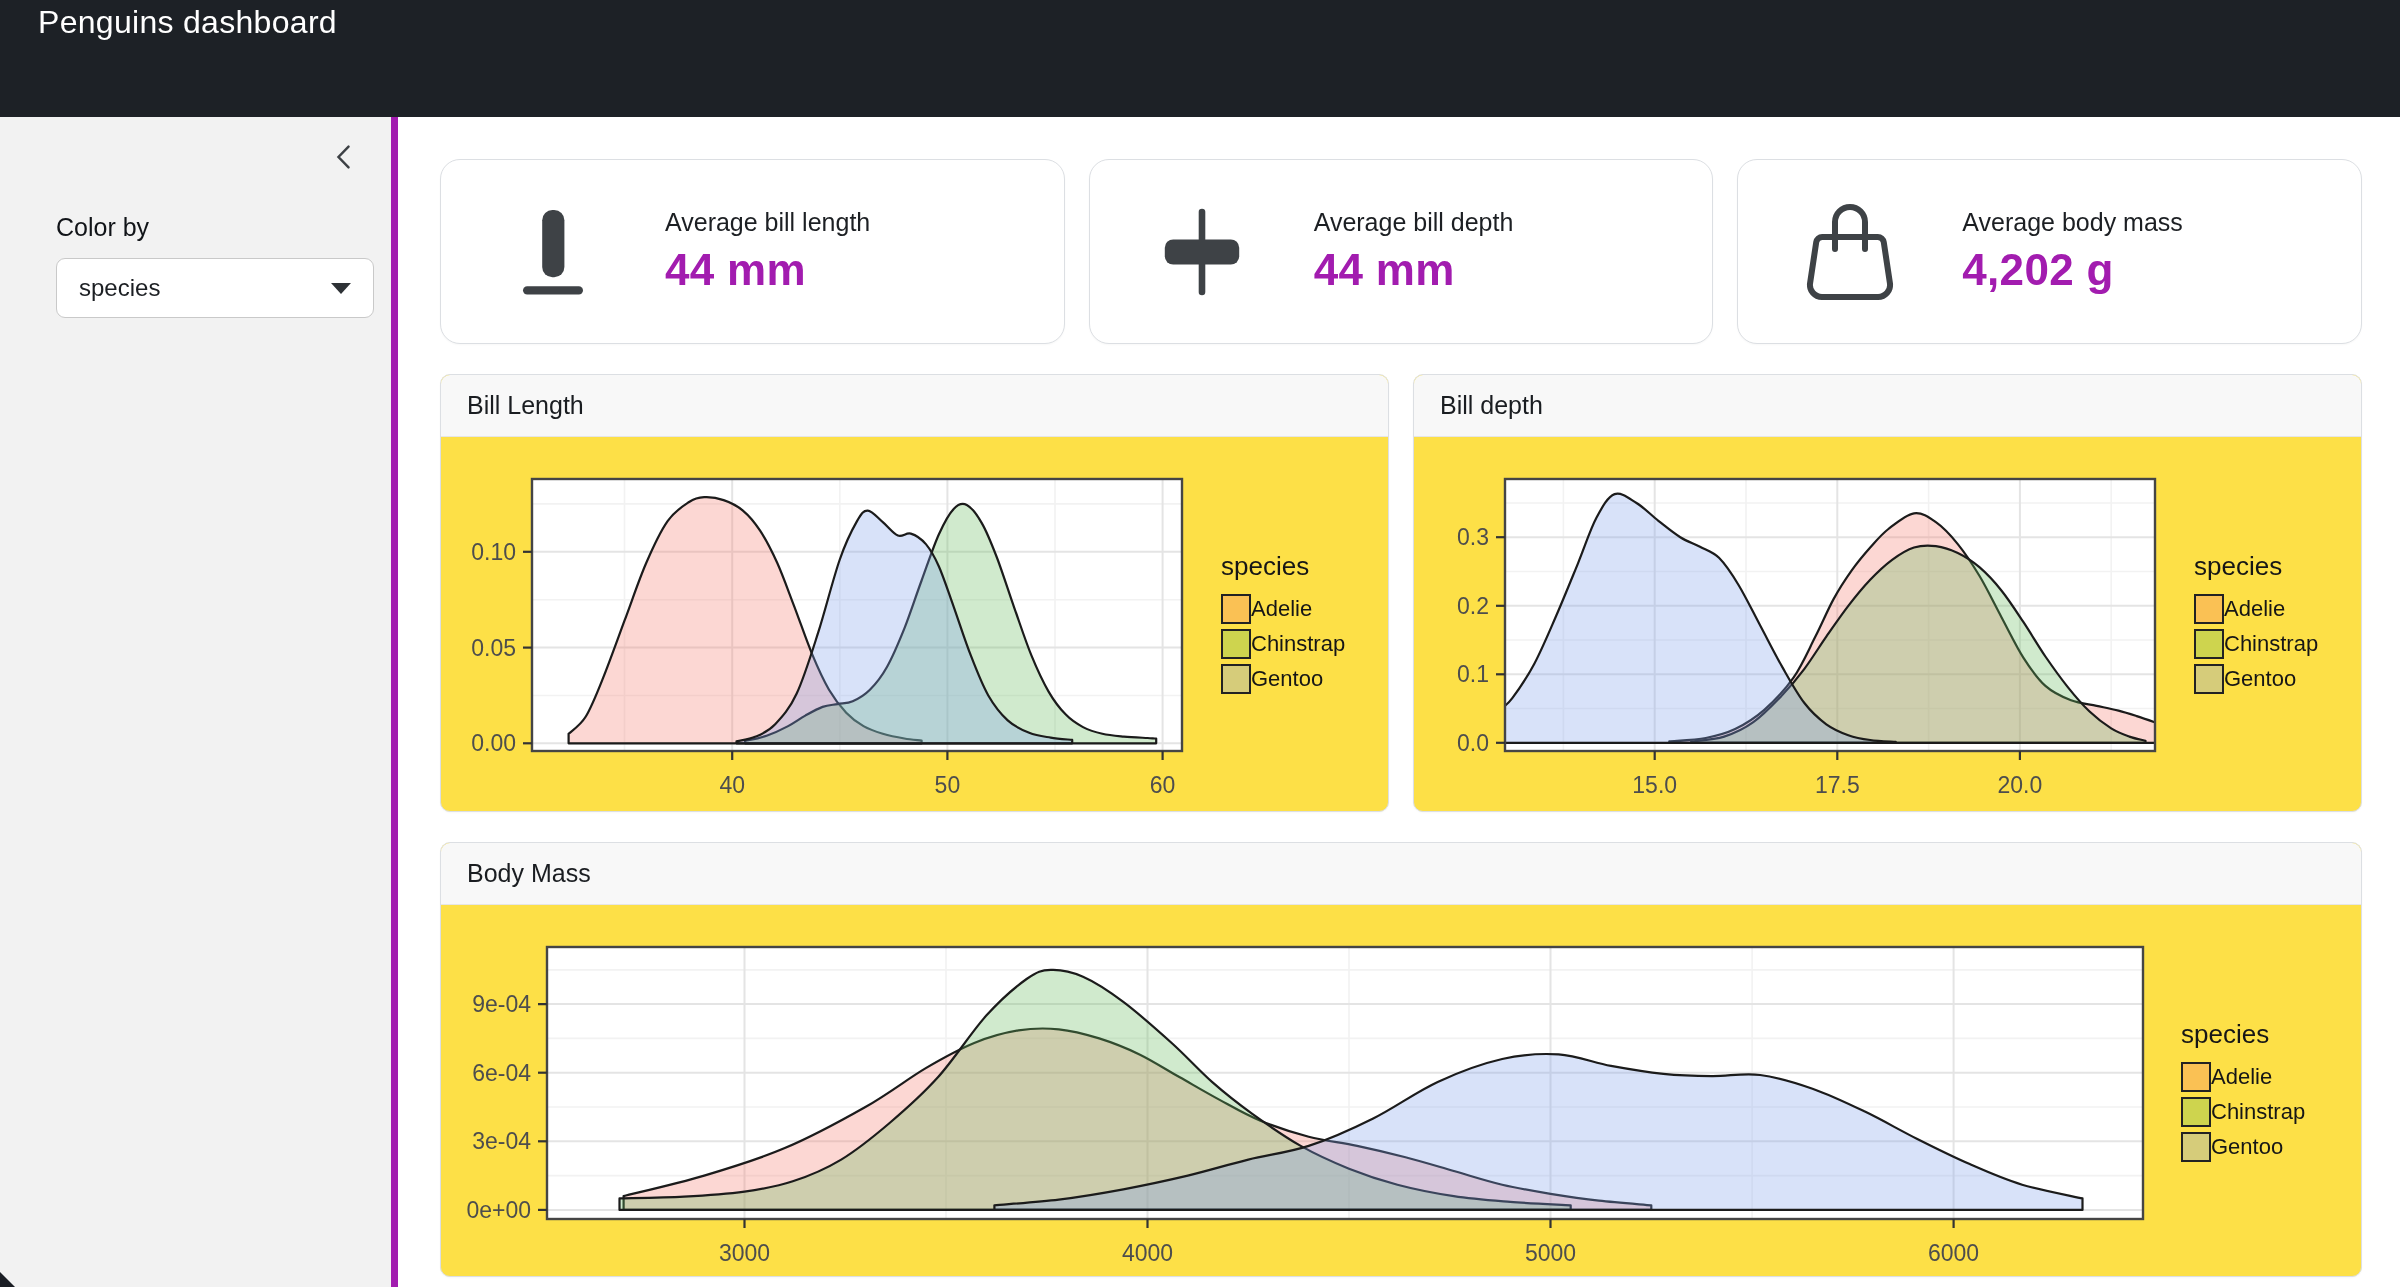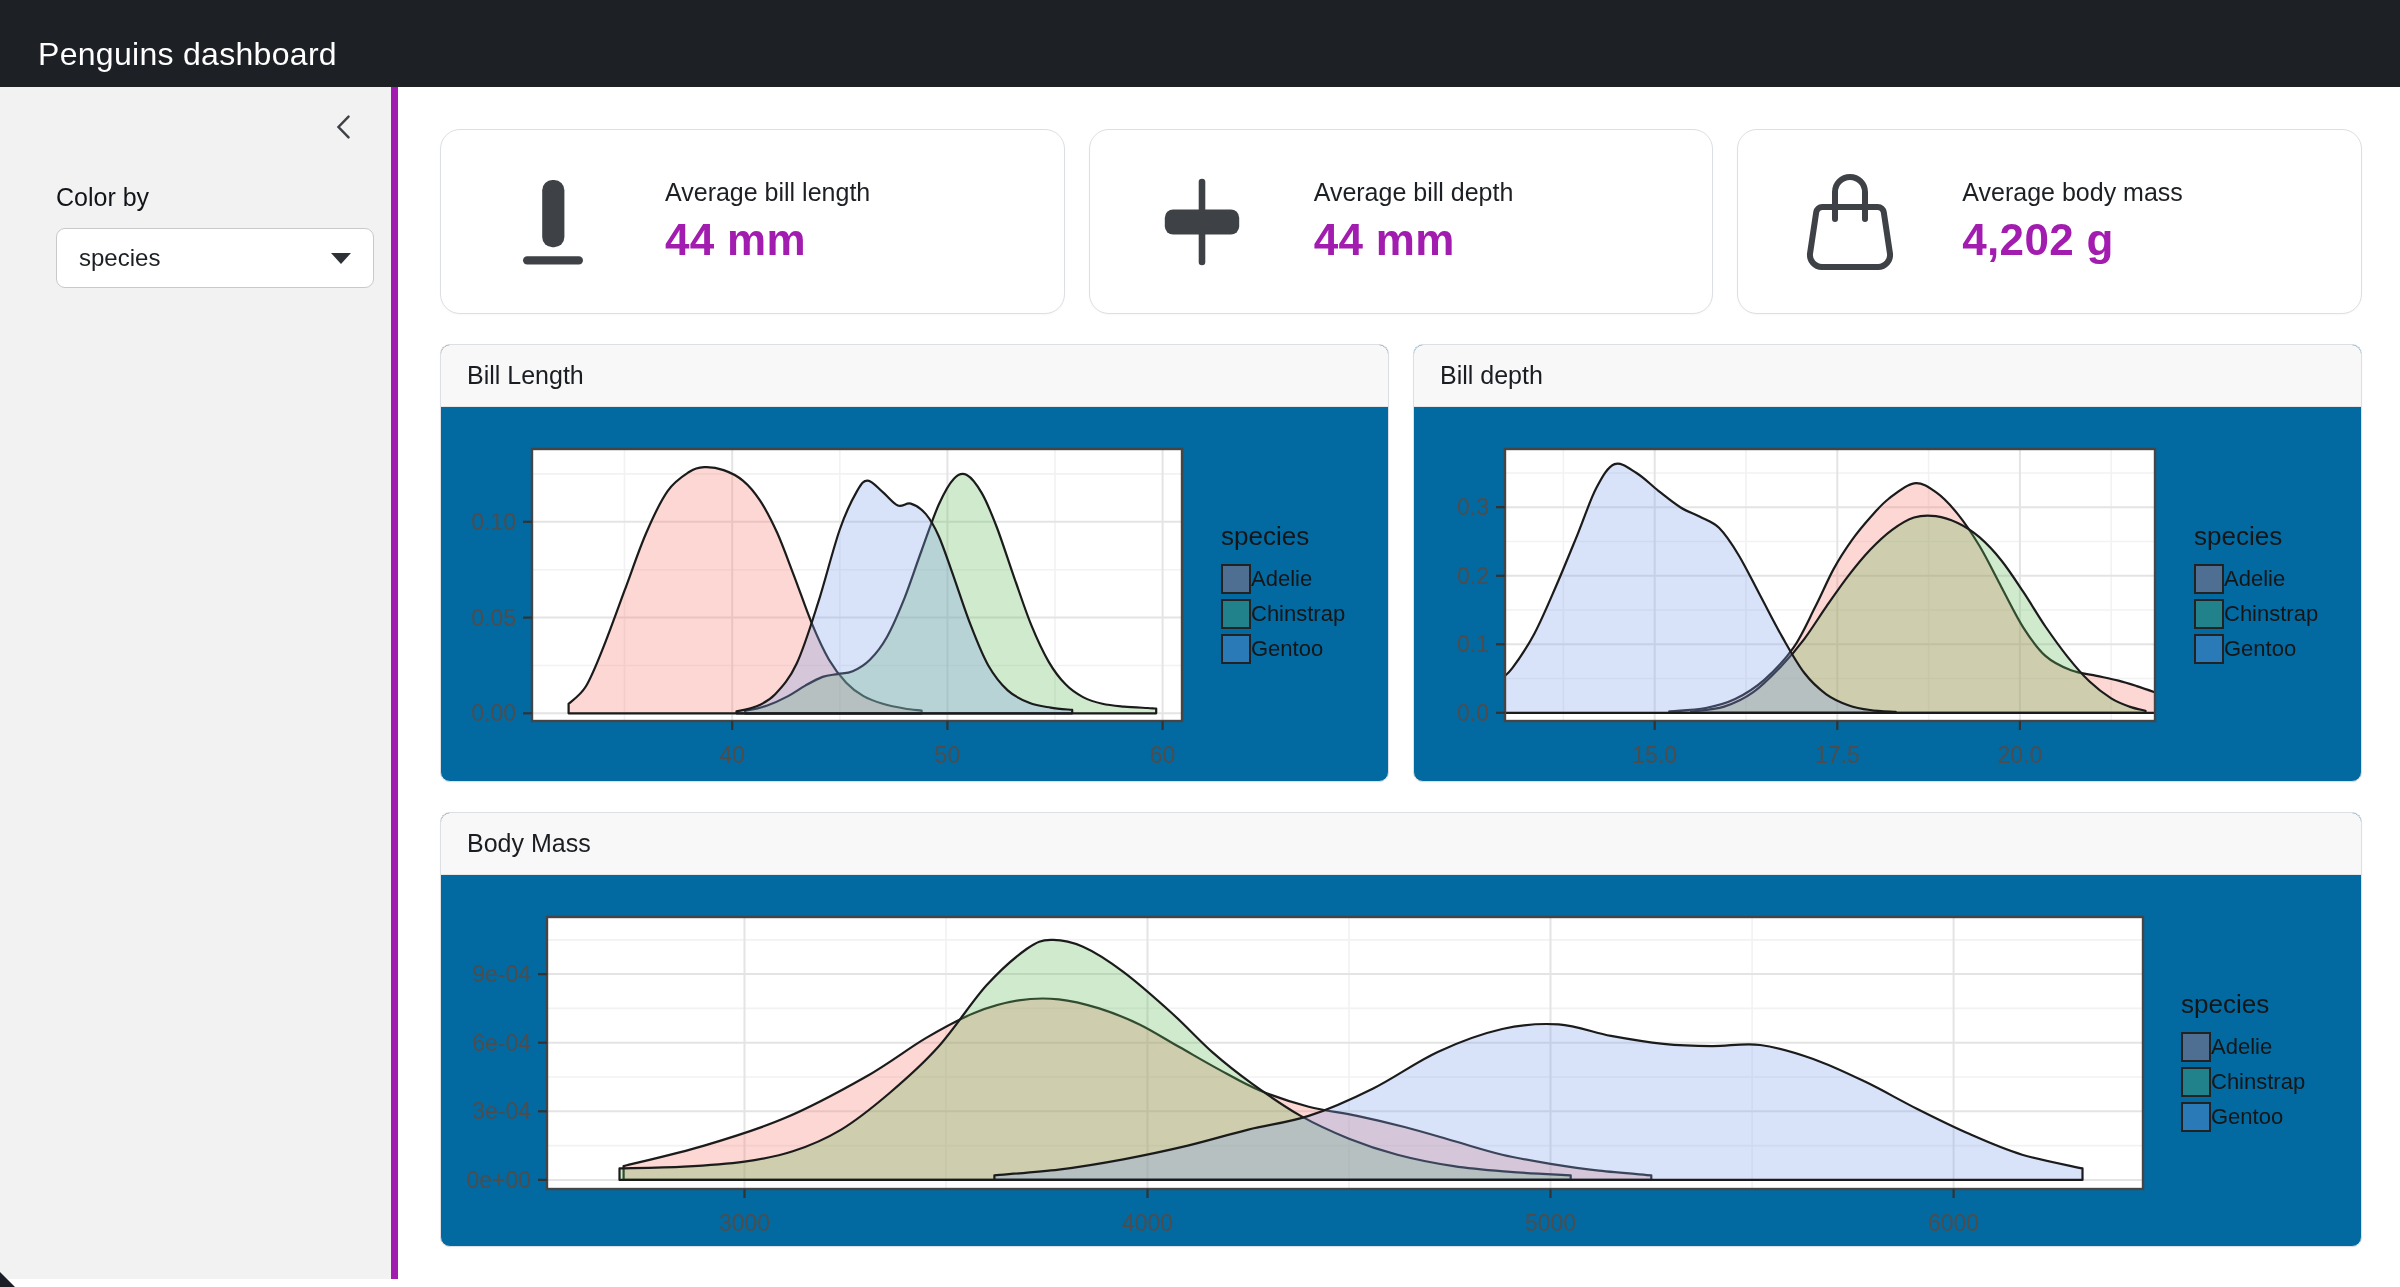--- a/index.html
+++ b/index.html
@@ -5,23 +5,23 @@
   * { box-sizing: border-box; margin: 0; padding: 0; }
   html, body {
     width: 2400px; height: 1287px;
     overflow: hidden;
     background: #ffffff;
     font-family: "Liberation Sans", sans-serif;
     color: #15181c;
   }
   
   .navbar {
-    height: 87px; background: #1d2126;
-    display: flex; align-items: flex-end;
-    padding: 14px 38px;
+    height: 117px; background: #1d2126;
+    display: flex; align-items: flex-start;
+    padding: 4px 38px;
   }
   .navbar-title { color: #ffffff; font-size: 32px; font-weight: 400; letter-spacing: .3px; }
 
   
   .page-body { display: flex; height: 1192px; }
   .sidebar {
     width: 398px; flex: none; height: 100%;
     background: #f2f2f2; border-right: 7px solid #a21caf;
     position: relative; padding: 24px 56px;
   }
@@ -53,21 +53,21 @@
   }
   .vb-icon { width: 100px; flex: none; display: flex; align-items: center; justify-content: center; margin-right: 62px; }
   .vb-icon svg { width: 96px; height: 96px; fill: #3e4246; }
   .vb-text {}
   .vb-title { font-size: 25px; color: #1c1f23; margin-bottom: 8px; }
   .vb-value { font-size: 44px; font-weight: 600; color: #a21caf; letter-spacing: .3px; }
 
   
   .charts-row { display: grid; grid-template-columns: 1fr 1fr; gap: 24px; margin-top: 30px; }
   .chart-card {
-    background: #0369a1; border: 1px solid #dcdfe3; border-radius: 10px;
+    background: #fde047; border: 1px solid #dcdfe3; border-radius: 10px;
     overflow: hidden; box-shadow: 0 1px 2px rgba(0,0,0,.03);
   }
   .chart-card.h-bill { height: 438px; }
   .chart-card.h-mass { height: 435px; }
   .card-header {
     height: 62px; background: #f8f8f8; border-bottom: 1px solid #e6e6e6;
     display: flex; align-items: center; padding-left: 26px;
     font-size: 25px; color: #1a1d21;
   }
   .card-body { padding: 14px 8px 6px 14px; }

